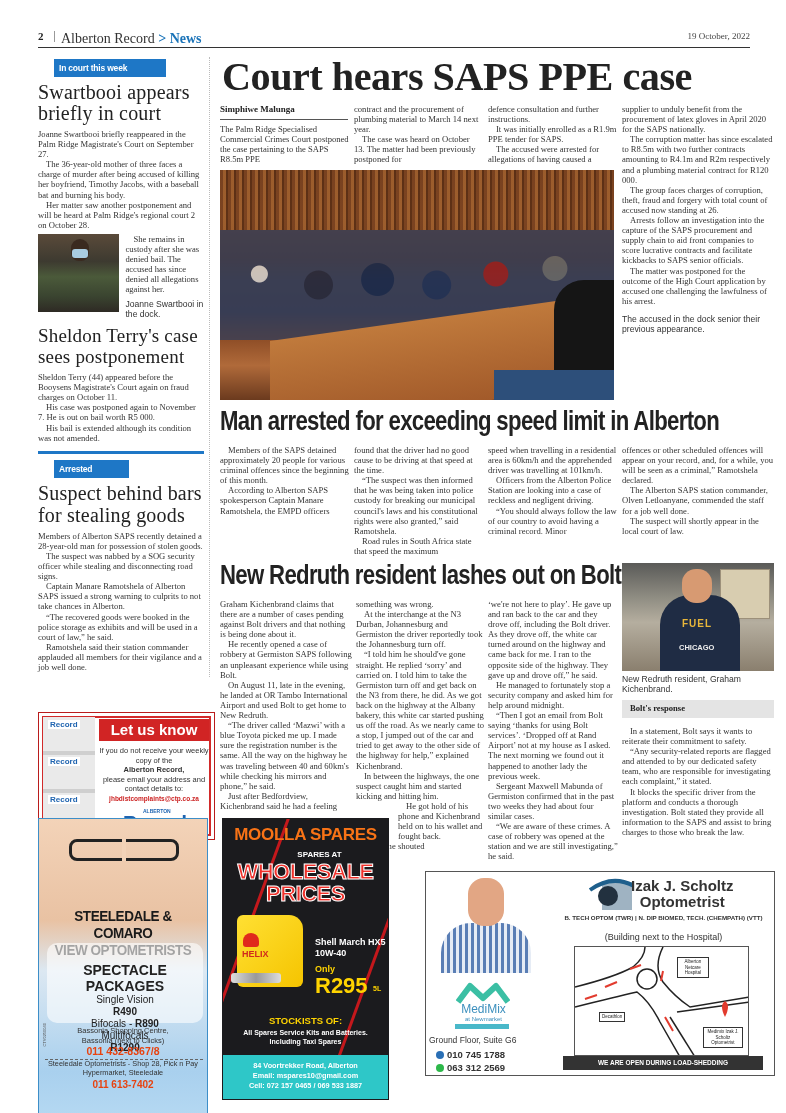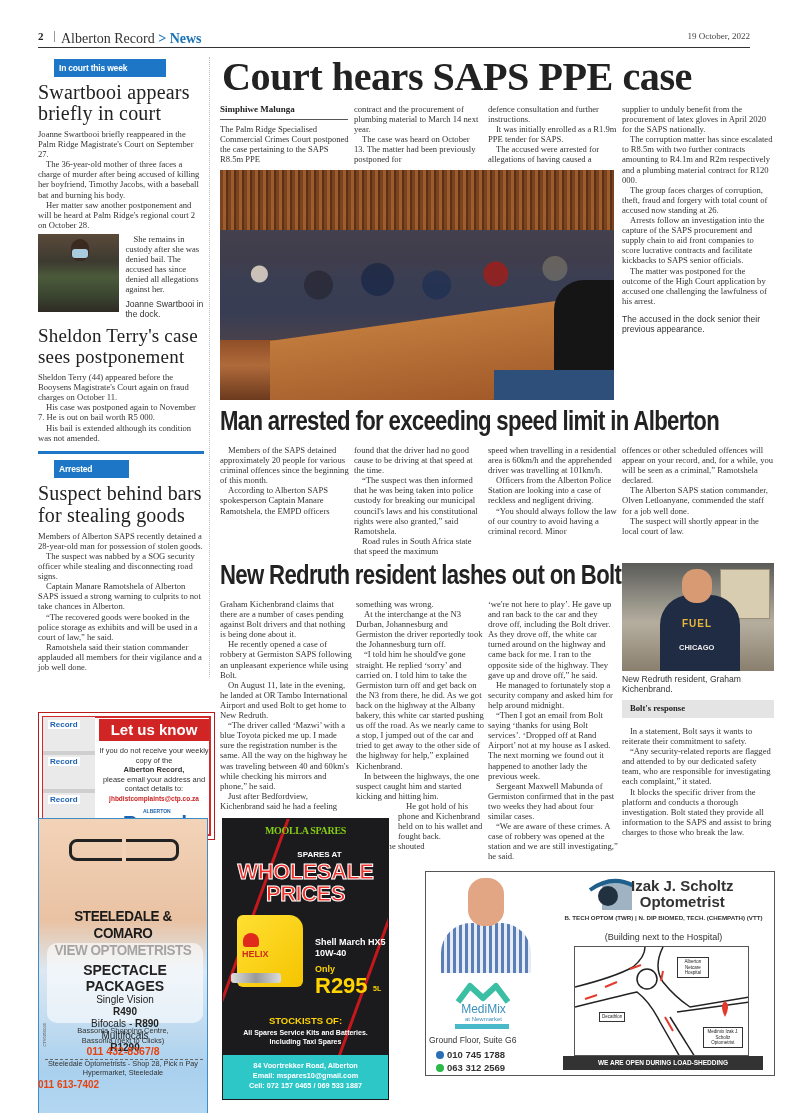--- a/index.html
+++ b/index.html
@@ -93,21 +93,21 @@
   #optom-ad .pkg .b { font-weight: bold; }
   #optom-ad .loc { position: absolute; left: 0; width: 100%; text-align: center; font-family: "Liberation Sans", sans-serif; font-size: 7.5px; color: #333; line-height: 9.5px; }
   #optom-ad .phone { position: absolute; left: 0; width: 100%; text-align: center; font-family: "Liberation Sans", sans-serif; font-weight: bold; color: #e8420f; font-size: 10.5px; }
   #optom-ad .dash { position: absolute; left: 6px; width: 158px; border-top: 1px dashed #666; }
   #optom-ad .foot { position: absolute; left: 0; bottom: 0; width: 100%; height: 11px; background: #fff; text-align: center; font-family: "Liberation Sans", sans-serif; font-size: 4.5px; line-height: 11px; color: #555; }
   #optom-ad .vert { position: absolute; left: 3px; top: 204px; font-size: 4px; color: #555; writing-mode: vertical-rl; transform: rotate(180deg); font-family: "Liberation Sans", sans-serif; }
 
   
   #moolla-ad { left: 222px; top: 818px; width: 167px; height: 282px; background: #1b1b1e; overflow: hidden; border: 1px solid #1b1b1e; }
   #moolla-ad .streak { position: absolute; width: 3px; height: 320px; background: #c4181c; transform: rotate(20deg); }
-  #moolla-ad .t1 { position: absolute; left: 0; top: 6px; width: 100%; text-align: center; font-family: Liberation Serif, serif; font-weight: bold; font-size: 10px; color: #84cc16; letter-spacing: -0.3px; }
+  #moolla-ad .t1 { position: absolute; left: 0; top: 6px; width: 100%; text-align: center; font-family: Liberation Sans, sans-serif; font-weight: bold; font-size: 17px; color: #f97316; letter-spacing: -0.3px; }
   #moolla-ad .t2 { position: absolute; left: 0; top: 31px; width: 100%; text-align: center; font-family: "Liberation Sans", sans-serif; font-weight: bold; font-size: 8px; color: #fff; padding-left: 28px; }
   #moolla-ad .t3 { position: absolute; left: 0; top: 42px; width: 100%; text-align: center; font-family: "Liberation Sans", sans-serif; font-weight: bold; font-size: 22px; line-height: 22px; color: #f0312b; -webkit-text-stroke: 1px #fff; letter-spacing: -0.5px; }
   #moolla-ad .jug { position: absolute; left: 14px; top: 96px; width: 66px; height: 72px; background: linear-gradient(135deg, #ffe033, #f5c400); border-radius: 6px 14px 6px 6px; }
   #moolla-ad .jug .shell { position: absolute; left: 6px; top: 18px; width: 16px; height: 14px; background: #e02a1c; border-radius: 8px 8px 3px 3px; }
   #moolla-ad .jug .helix { position: absolute; left: 5px; top: 34px; font-family: "Liberation Sans", sans-serif; font-weight: bold; font-size: 9px; color: #d02a1d; }
   #moolla-ad .plug { position: absolute; left: 8px; top: 154px; width: 50px; height: 10px; background: linear-gradient(90deg,#ddd,#999,#ddd); border-radius: 3px; }
   #moolla-ad .prod { position: absolute; left: 92px; top: 118px; font-family: "Liberation Sans", sans-serif; font-weight: bold; font-size: 9px; line-height: 11px; color: #fff; }
   #moolla-ad .only { position: absolute; left: 92px; top: 145px; font-family: "Liberation Sans", sans-serif; font-weight: bold; font-size: 9px; color: #ffd400; }
   #moolla-ad .price { position: absolute; left: 92px; top: 154px; font-family: "Liberation Sans", sans-serif; font-weight: bold; font-size: 22px; color: #ffd400; }
   #moolla-ad .size { position: absolute; left: 150px; top: 166px; font-family: "Liberation Sans", sans-serif; font-weight: bold; font-size: 7px; color: #ffd400; }
@@ -322,21 +322,21 @@
   <div class="dash" style="top:240px;"></div>
 
   <div class="vert">CTV0250040</div>
   <div class="foot">J.L. Bydges. B Optom(RAU) F.O.A (SA) CAS(USA) Neuro(USA)</div>
 </div>
 
 <div class="abs" style="left:38px;top:1059px;width:170px;text-align:center;font-family:'Liberation Sans',sans-serif;font-size:7.3px;line-height:9px;color:#333;">
   <div>Steeledale Optometrists - Shop 28, Pick n Pay</div>
   <div>Hypermarket, Steeledale</div>
 </div>
-<div class="abs" style="left:38px;top:1079px;width:170px;font-family:'Liberation Sans',sans-serif;font-weight:bold;color:#e8420f;font-size:10px;">011 613-7402</div>
+<div class="abs" style="left:38px;top:1079px;width:170px;text-align:center;font-family:'Liberation Sans',sans-serif;font-weight:bold;color:#e8420f;font-size:10px;">011 613-7402</div>
 
 <div id="moolla-ad" class="abs">
   <div class="streak" style="left:20px;top:-40px;"></div>
   <div class="streak" style="left:150px;top:-20px;"></div>
   <div class="t1">MOOLLA SPARES</div>
   <div class="t2">SPARES AT</div>
   <div class="t3">
     <div>WHOLESALE</div>
     <div>PRICES</div>
   </div>

